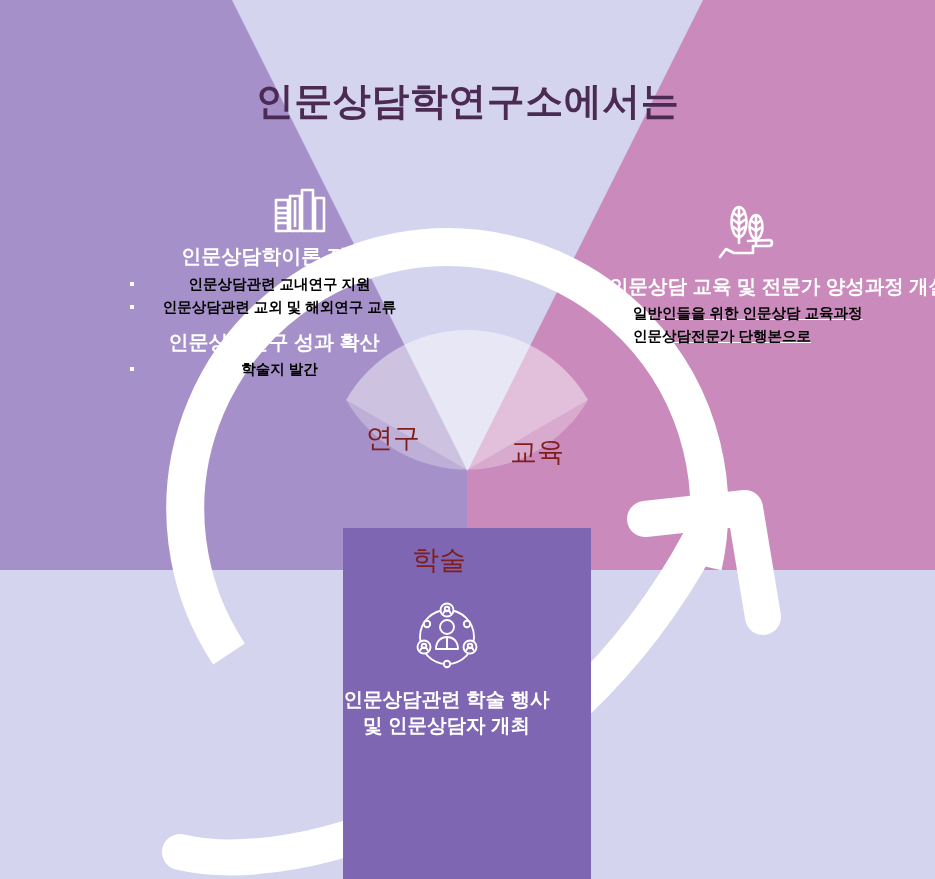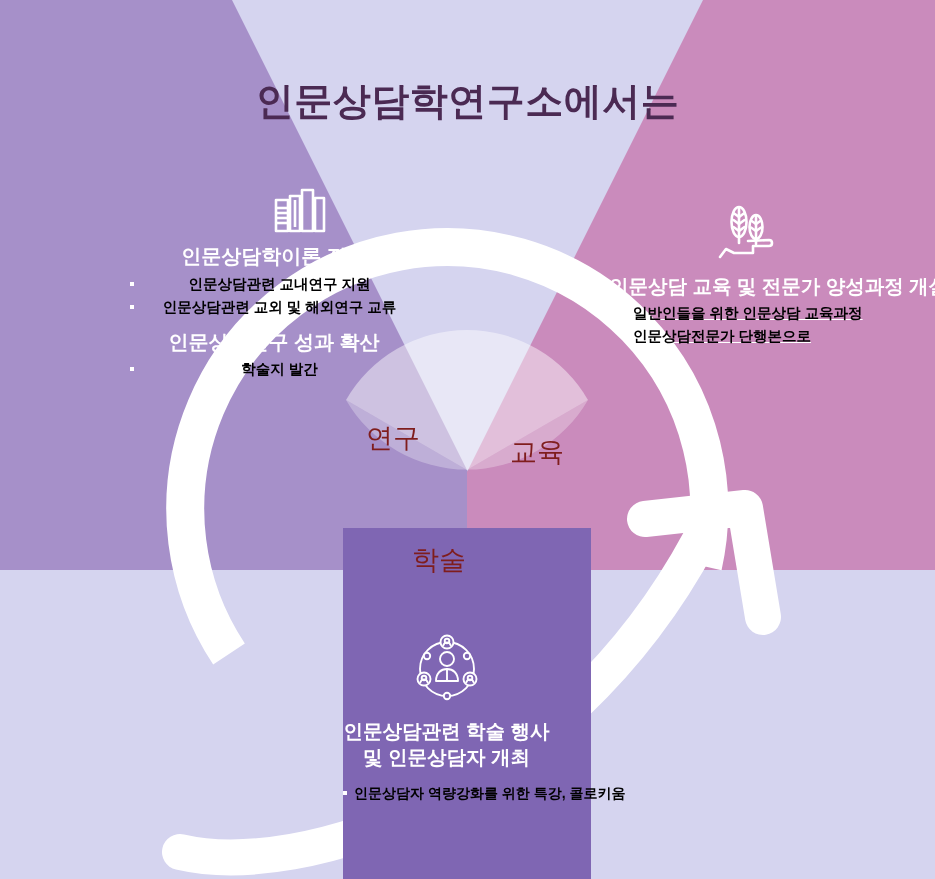--- a/index.html
+++ b/index.html
@@ -99,21 +99,21 @@
     width: 330px;
     text-align: left;
   }
   #panel-education .icon-wrap { margin-left: 112px; }
   #panel-education .head { margin-top: 11px; margin-left: 9px; font-size: 19.5px; }
   #panel-education .bullets { margin-left: 22px; text-decoration: underline; }
 
   
   #panel-academic {
     left: 343px;
-    top: 632px;
+    top: 600px;
     width: 207px;
     text-align: center;
   }
   #panel-academic .icon-wrap { text-align: center; }
   #panel-academic .head {
     margin-top: 12px;
     text-align: center;
     white-space: normal;
     font-size: 19.5px;
     line-height: 1.34;
@@ -277,17 +277,16 @@
         <circle cx="37" cy="64" r="3.2" fill="#7f66b3"></circle>
       </svg>
     </span>
 
     <p class="head">
       <span>인문상담관련 학술 행사</span><br>
       <span>및 인문상담자 개최</span>
     </p>
 
     <ul class="bullets">
-      <li>인문상담자 역량강화를 위한 특강, 콜로키움</li>
     </ul>
   </div>
 
 </div>
 
 </body></html>

